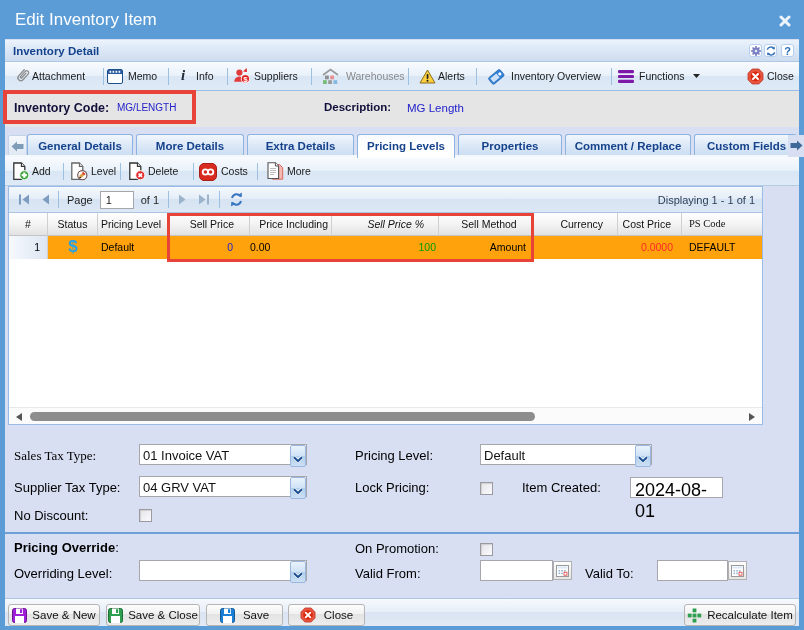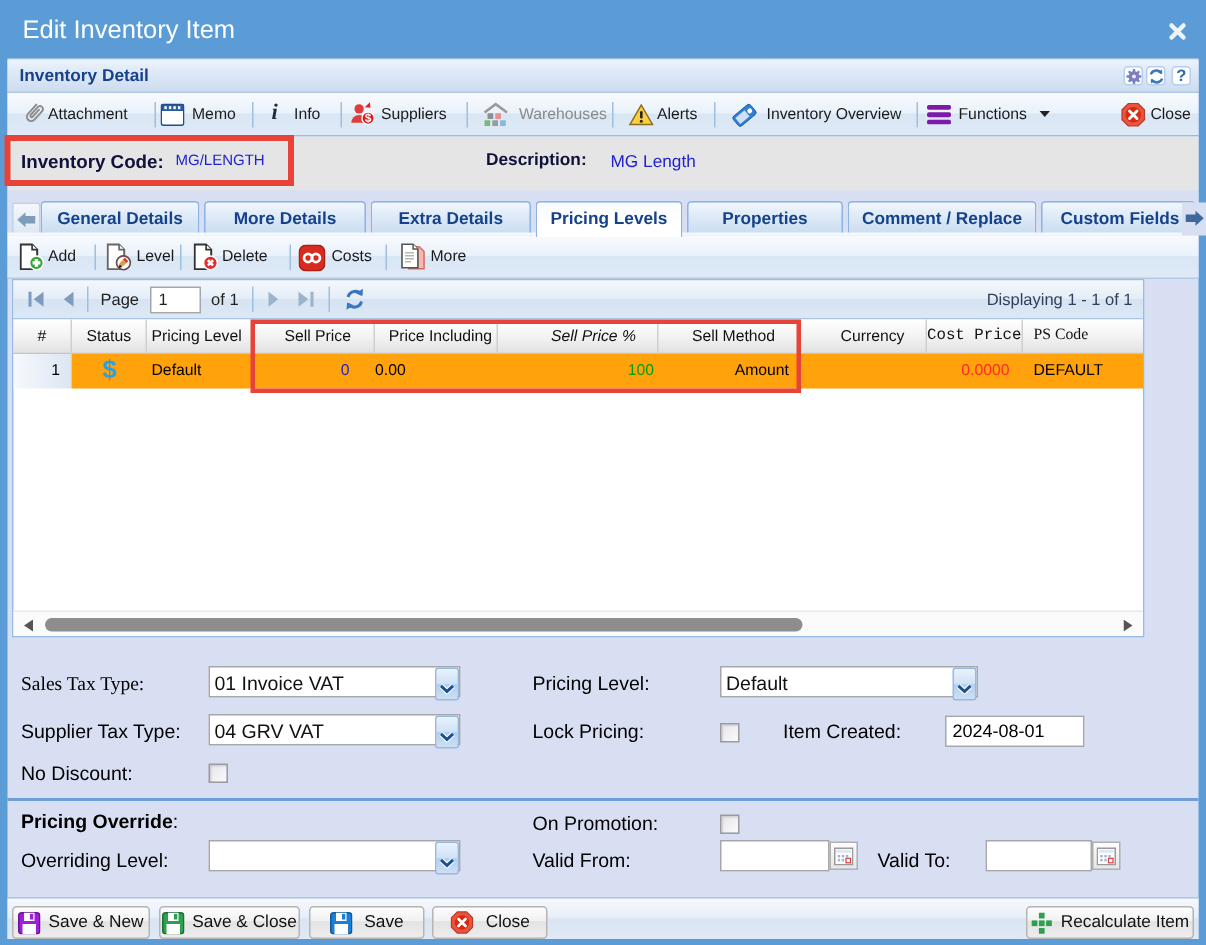--- a/index.html
+++ b/index.html
@@ -56,21 +56,21 @@
 
 #hscroll { position:absolute; left:0; top:220px; width:753px; height:17px; background:#fbfbfb; border-top:1px solid #e8e8e8; }
 #hthumb { position:absolute; left:21px; top:4px; width:505px; height:9px; background:#8d8d8d; border-radius:5px; }
 
 #form { position:absolute; left:5px; top:426px; width:794px; height:172px; font-size:13px; color:#000; }
 .flabel { position:absolute; white-space:nowrap; }
 .combo { position:absolute; height:21px; background:#fff; border:1px solid #a6a6ad; }
 .combo .val { position:absolute; left:3px; top:3px; font-size:13px; color:#111; }
 .combo .btn { position:absolute; right:0px; top:0px; bottom:0px; width:16px; border-radius:2px;
   background:linear-gradient(#e9f2fc,#cfe2f6 50%,#b0cfee 52%,#cde0f4); border:1px solid #9ab8dd; }
-.tfield { position:absolute; height:21px; background:#fff; border:1px solid #a6a6ad; padding:2px 4px; font-size:12px; }
+.tfield { position:absolute; height:21px; background:#fff; border:1px solid #a6a6ad; padding:2px 4px; font-size:18px; }
 .cb { position:absolute; width:13px; height:13px; background:linear-gradient(135deg,#e6e6ea,#fafafc); border:1px solid #9a9aa0; box-shadow:inset 1px 1px 1px rgba(0,0,0,0.12); }
 .datebtn { position:absolute; width:19px; height:19px; background:linear-gradient(#fdfdfd,#e6e6e6); border:1px solid #b0b0b0; }
 #fsep { position:absolute; left:0px; top:106px; width:794px; height:2px; background:#6f9fd8; }
 
 #btnbar { position:absolute; left:5px; top:598px; width:794px; height:28px;
   background:linear-gradient(#f6f9fd,#e7eef8 48%,#dae4f2 50%,#e0e9f5); border-top:1px solid #b0c6e2; }
 .btn { position:absolute; top:5px; height:22px; background:linear-gradient(#fdfdfd,#f1f1f1 45%,#e3e3e3 47%,#ededed);
   border:1px solid #b5b5b5; border-radius:3px; display:flex; align-items:center; justify-content:center; gap:5px;
   font-size:11.5px; color:#111; white-space:nowrap; }
 
@@ -283,21 +283,21 @@
     </div>
     <div id="ghead">
       <div class="hc" style="left:0; width:39px; text-align:center;">#</div>
       <div class="hc" style="left:39px; width:50px; text-align:center;">Status</div>
       <div class="hc" style="left:89px; width:71px; padding-left:3px;">Pricing Level</div>
       <div class="hc" style="left:160px; width:81px; text-align:right; padding-right:15px;">Sell Price</div>
       <div class="hc" style="left:241px; width:82px; text-align:right; padding-right:3px;">Price Including</div>
       <div class="hc" style="left:323px; width:107px; text-align:right; padding-right:14px;font-style:italic;">Sell Price %</div>
       <div class="hc" style="left:430px; width:94px; text-align:center; padding-left:7px;">Sell Method</div>
       <div class="hc" style="left:524px; width:85px; text-align:right; padding-right:14px;">Currency</div>
-      <div class="hc" style="left:609px; width:64px; text-align:right; font-family:Liberation Mono, monospace;">Cost Price</div>
+      <div class="hc" style="left:609px; width:64px; text-align:right; padding-right:10px;">Cost Price</div>
       <div class="hc" style="left:673px; width:80px; padding-left:7px; border-right:none;font-family:Liberation Serif, serif;">PS Code</div>
     </div>
     <div id="rowhead">1</div>
     <div id="grow">
       <div class="rc" style="left:0px; width:50px; text-align:center; color:#25a2e8; font-weight:bold; font-size:17px; line-height:21px;">$</div>
       <div class="rc" style="left:50px; width:71px; padding-left:3px;">Default</div>
       <div class="rc" style="left:121px; width:81px; text-align:right; padding-right:17px; color:#2222cc;">0</div>
       <div class="rc" style="left:202px; width:82px; text-align:left; padding-right:4px;">0.00</div>
       <div class="rc" style="left:284px; width:107px; text-align:right; padding-right:3px; color:#00a000;">100</div>
       <div class="rc" style="left:391px; width:94px; text-align:right; padding-right:7px;">Amount</div>

